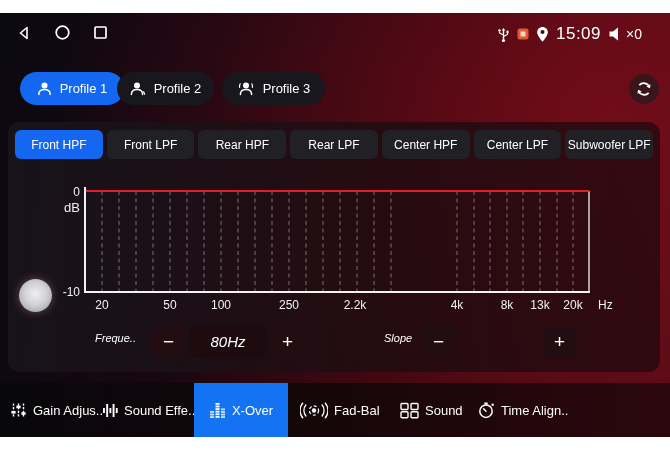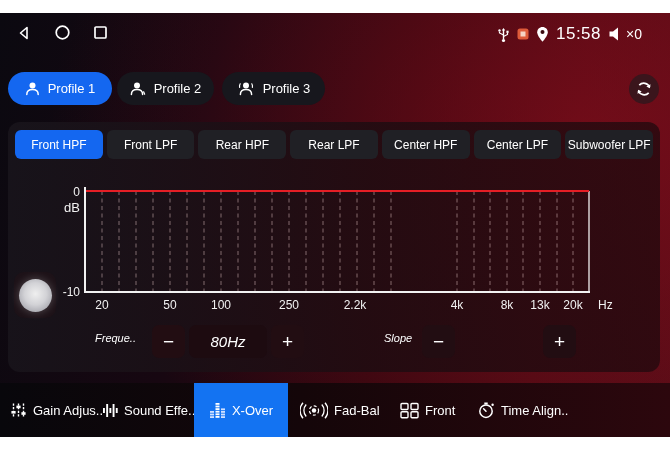--- a/index.html
+++ b/index.html
@@ -84,31 +84,31 @@
             <rect x="0.5" y="0.5" width="11" height="11" rx="2.5" fill="#DE5B3A"></rect>
             <rect x="3.5" y="3.5" width="5" height="5" fill="#F6D4C4"></rect>
           </svg>
       </span>
       <span>
         <svg width="13" height="17">
           <path d="M6.5 1 C3.4 1 1.2 3.3 1.2 6.2 C1.2 10 6.5 15.6 6.5 15.6 C6.5 15.6 11.8 10 11.8 6.2 C11.8 3.3 9.6 1 6.5 1 Z" fill="#fff"></path>
           <circle cx="6.5" cy="6" r="2" fill="#3a0b10"></circle>
         </svg>
       </span>
-      <span class="time">15:58</span>
+      <span class="time">15:09</span>
       <span class="vol">
         <svg width="16" height="16">
             <polygon points="1.5,5.5 5,5.5 10,1.5 10,14.5 5,10.5 1.5,10.5" fill="#fff"></polygon>
           </svg>
         <span class="vol-text">×0</span>
       </span>
     </div>
   </div>
 
-  <div class="pill active" style="left:8px;width:104px;">
+  <div class="pill active" style="left:20px;width:104px;">
     <svg width="15" height="15">
         <circle cx="7.5" cy="4.6" r="3" fill="#fff"></circle>
         <path d="M1.8 13.5 C1.8 10 4.4 8.6 7.5 8.6 C10.6 8.6 13.2 10 13.2 13.5" fill="none" stroke="#fff" stroke-width="1.5" stroke-linecap="round"></path>
       </svg>
     <span>Profile 1</span>
   </div>
   <div class="pill" style="left:117px;width:97px;">
     <svg width="16" height="15">
         <circle cx="7" cy="4.6" r="3" fill="#fff"></circle>
         <path d="M1.4 13.5 C1.4 10 4 8.6 7 8.6 C10 8.6 12.6 10 12.6 13.5" fill="none" stroke="#fff" stroke-width="1.5" stroke-linecap="round"></path>
@@ -266,21 +266,21 @@
       <span>Fad-Bal</span>
     </div>
 
     <div class="nav-item" style="left:400px;">
       <svg width="19" height="17">
         <rect x="1" y="1.5" width="7" height="6" rx="1" fill="none" stroke="#fff" stroke-width="1.4"></rect>
         <rect x="11" y="1.5" width="7" height="6" rx="1" fill="none" stroke="#fff" stroke-width="1.4"></rect>
         <rect x="1" y="9.8" width="7" height="6" rx="1" fill="none" stroke="#fff" stroke-width="1.4"></rect>
         <rect x="11" y="9.8" width="7" height="6" rx="1" fill="none" stroke="#fff" stroke-width="1.4"></rect>
       </svg>
-      <span>Front</span>
+      <span>Sound</span>
     </div>
 
     <div class="nav-item" style="left:478px;">
       <svg width="17" height="17">
         <circle cx="8" cy="9.2" r="6.2" fill="none" stroke="#fff" stroke-width="1.5"></circle>
         <rect x="6.3" y="0.5" width="3.4" height="2" fill="#fff"></rect>
         <line x1="8" y1="9.2" x2="5.6" y2="6.8" stroke="#fff" stroke-width="1.5" stroke-linecap="round"></line>
         <circle cx="14.6" cy="2.8" r="1.2" fill="#fff"></circle>
       </svg>
       <span>Time Align..</span>

